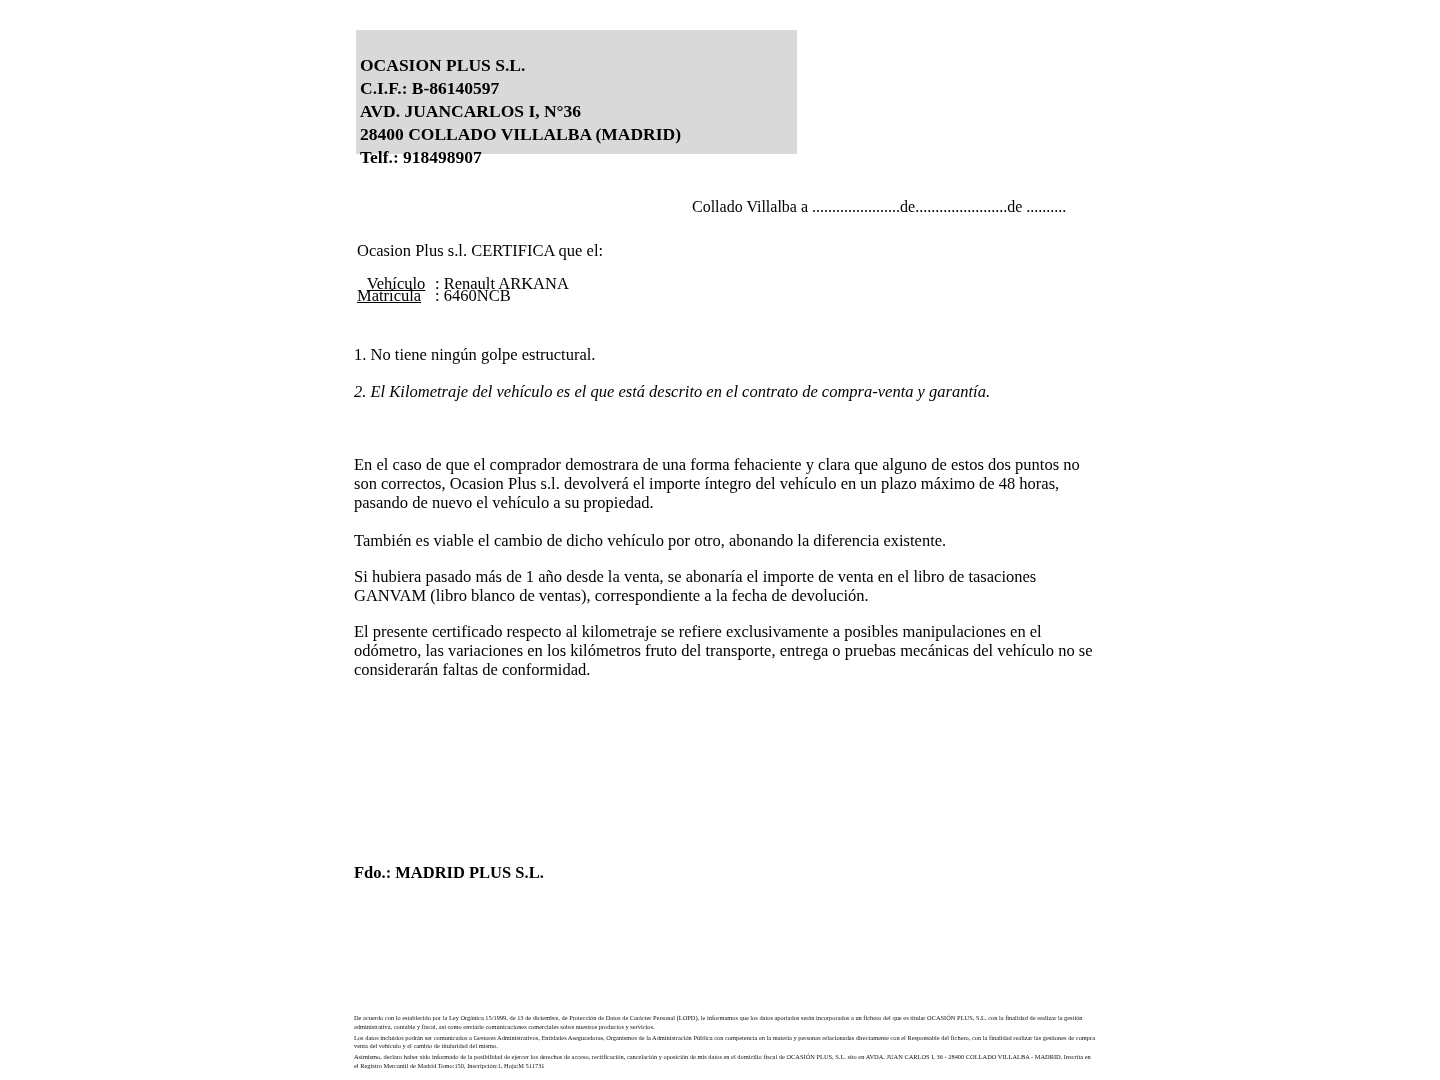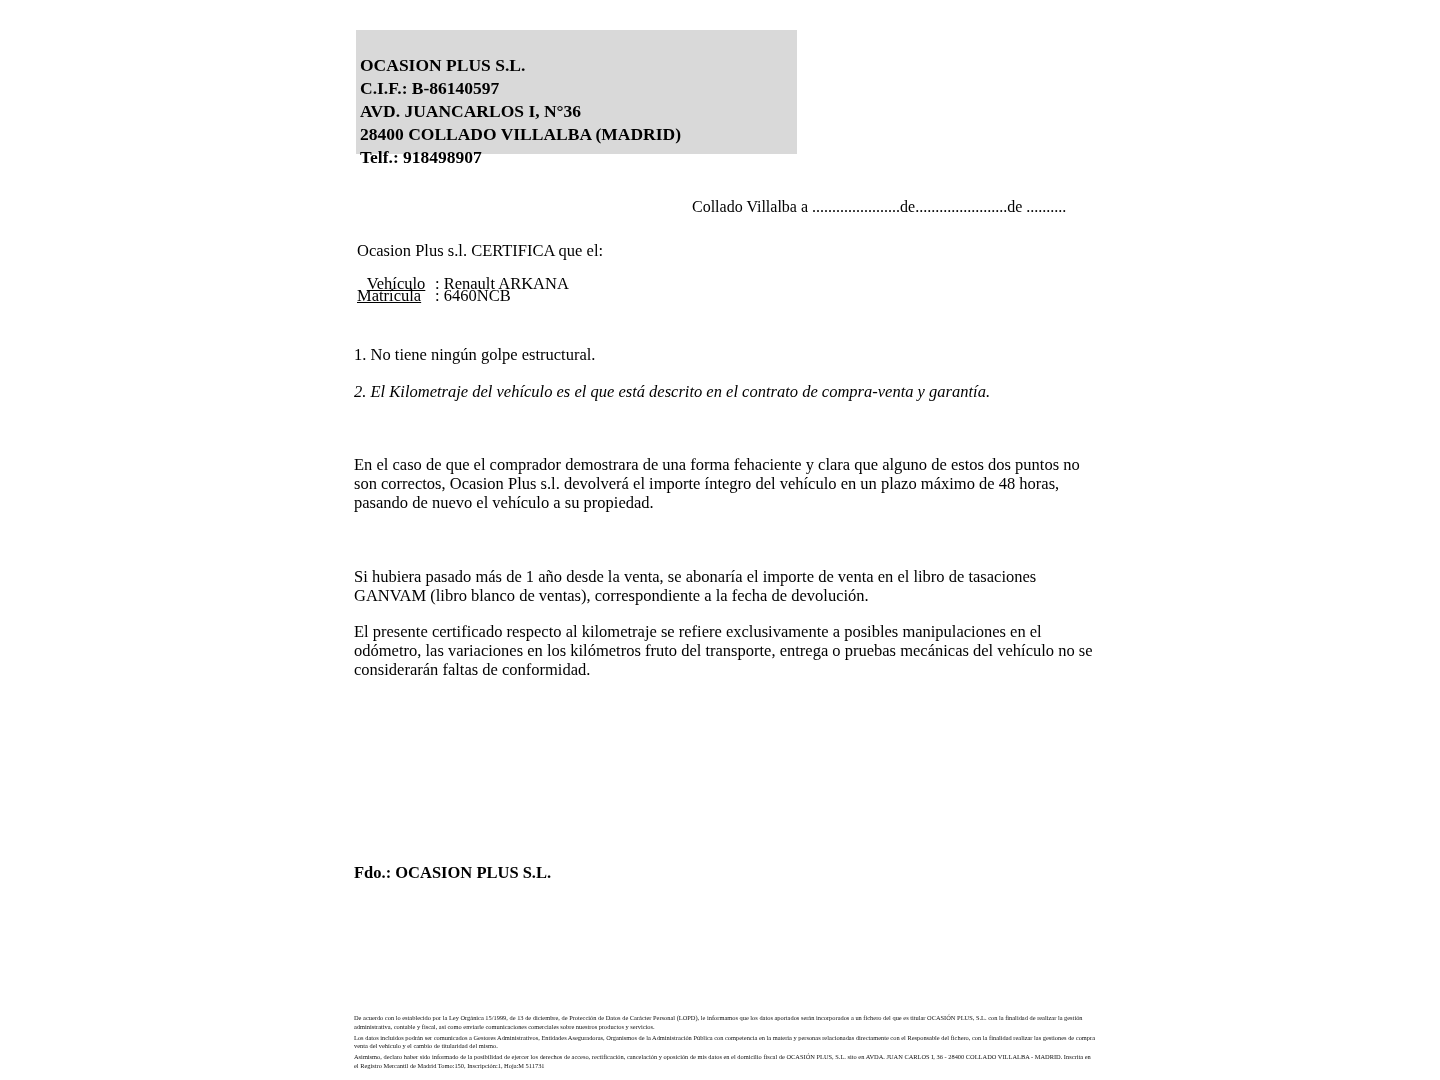--- a/index.html
+++ b/index.html
@@ -135,24 +135,25 @@
   </div>
 
   <div class="field-row row-matricula">
     <span class="label">Matrícula</span><span class="value">: 6460NCB</span>
   </div>
 
   <div class="point point-1">1. No tiene ningún golpe estructural.</div>
   <div class="point point-2">2. El Kilometraje del vehículo es el que está descrito en el contrato de compra-venta y garantía.</div>
 
   <div class="para para-1">En el caso de que el comprador demostrara de una forma fehaciente y clara que alguno de estos dos puntos no son correctos, Ocasion Plus s.l. devolverá el importe íntegro del vehículo en un plazo máximo de 48 horas, pasando de nuevo el vehículo a su propiedad.</div>
+  <div class="para para-2">También es viable el cambio de dicho vehículo por otro, abonando la diferencia existente.</div>
   <div class="para para-3">Si hubiera pasado más de 1 año desde la venta, se abonaría el importe de venta en el libro de tasaciones GANVAM (libro blanco de ventas), correspondiente a la fecha de devolución.</div>
   <div class="para para-4">El presente certificado respecto al kilometraje se refiere exclusivamente a posibles manipulaciones en el odómetro, las variaciones en los kilómetros fruto del transporte, entrega o pruebas mecánicas del vehículo no se considerarán faltas de conformidad.</div>
 
-  <div class="signature">Fdo.: OCASION PLUS S.L.</div>
+  <div class="signature">Fdo.: MADRID PLUS S.L.</div>
 
   <div class="footer">
     <p>De acuerdo con lo establecido por la Ley Orgánica 15/1999, de 13 de diciembre, de Protección de Datos de Carácter Personal (LOPD), le informamos que los datos aportados serán incorporados a un fichero del que es titular OCASIÓN PLUS, S.L. con la finalidad de realizar la gestión administrativa, contable y fiscal, así como enviarle comunicaciones comerciales sobre nuestros productos y servicios.</p>
     <p>Los datos incluidos podrán ser comunicados a Gestores Administrativos, Entidades Aseguradoras, Organismos de la Administración Pública con competencia en la materia y personas relacionadas directamente con el Responsable del fichero, con la finalidad realizar las gestiones de compra venta del vehículo y el cambio de titularidad del mismo.</p>
     <p>Asimismo, declaro haber sido informado de la posibilidad de ejercer los derechos de acceso, rectificación, cancelación y oposición de mis datos en el domicilio fiscal de OCASIÓN PLUS, S.L. sito en AVDA. JUAN CARLOS I, 36 - 28400 COLLADO VILLALBA - MADRID. Inscrita en el Registro Mercantil de Madrid Tomo:150, Inscripción:1, Hoja:M 511731</p>
   </div>
 
 </div>
 
 </body></html>

